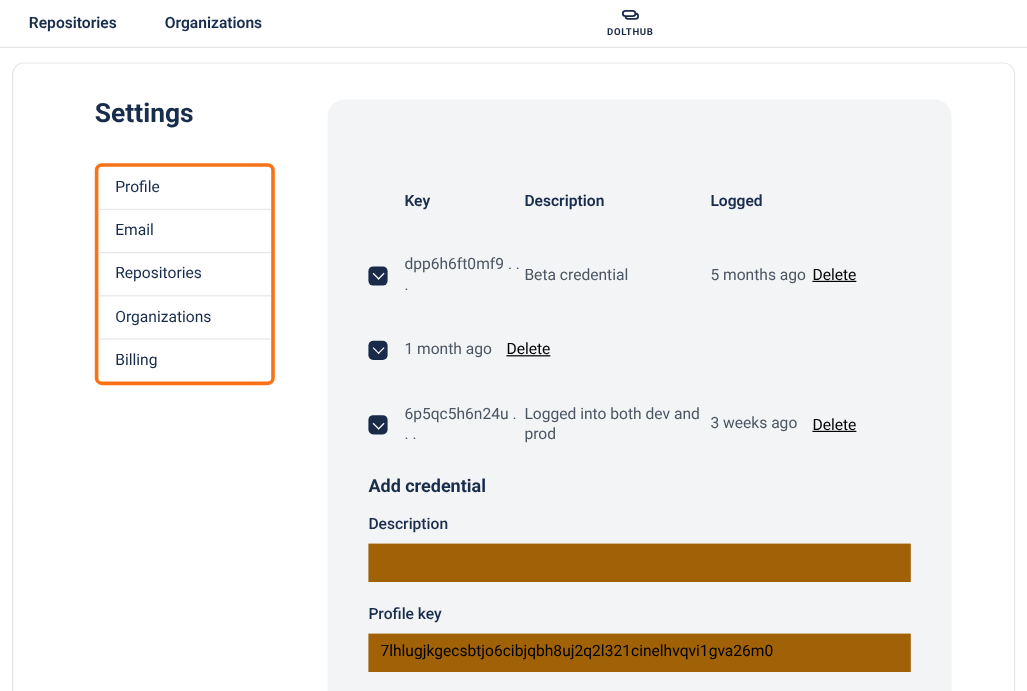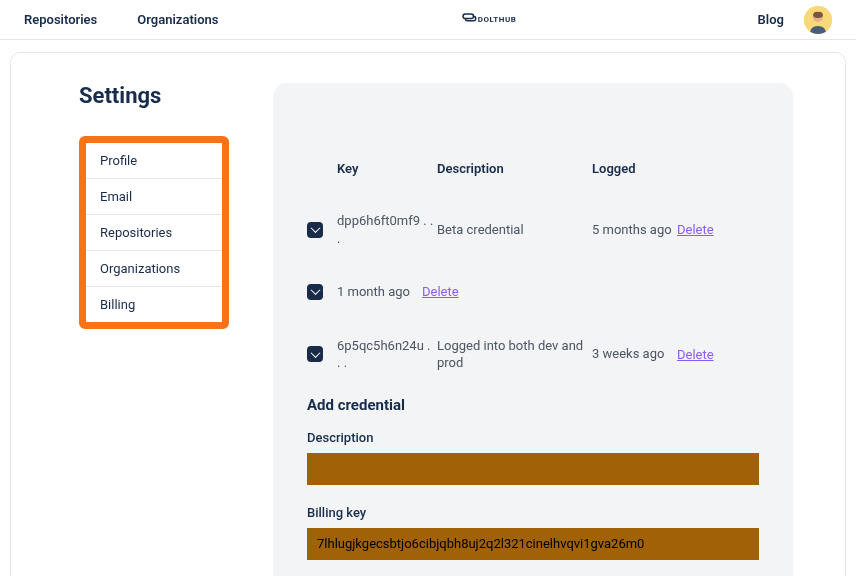--- a/index.html
+++ b/index.html
@@ -2,52 +2,52 @@
 <html><head>
 <meta charset="utf-8">
 <style>
 * { margin: 0; padding: 0; box-sizing: border-box; }
 body { font-family: -apple-system, BlinkMacSystemFont, "Segoe UI", Roboto, sans-serif; background: #fff; color: #182c4c; width: 856px; height: 576px; overflow: hidden; }
 
 .topnav { display: flex; align-items: center; height: 40px; border-bottom: 1px solid #e5e7eb; padding: 0 24px; }
 .topnav-left { display: flex; gap: 40px; font-size: 13px; font-weight: 600; }
 .topnav-link { cursor: pointer; }
 .topnav-center { flex: 1; display: flex; justify-content: center; }
-.logo { display: flex; flex-direction: row; align-items: center; font-size: 8px; font-weight: 700; letter-spacing: 0.5px; color: #1a2b4a; }
+.logo { display: flex; flex-direction: column; align-items: center; font-size: 8px; font-weight: 700; letter-spacing: 0.5px; color: #1a2b4a; }
 .logo svg { width: 18px; height: 14px; }
 .topnav-right { display: flex; align-items: center; gap: 20px; font-size: 13px; font-weight: 600; }
 .avatar { width: 28px; height: 28px; border-radius: 50%; background: #f8d878; display: flex; align-items: center; justify-content: center; overflow: hidden; }
 .avatar svg { width: 100%; height: 100%; }
 
 .page { padding: 12px 10px 0; }
 .card { border: 1px solid #e5e7eb; border-radius: 10px; padding: 30px 0 0 68px; min-height: 520px; display: flex; gap: 30px; }
 .left-col { width: 150px; flex-shrink: 0; }
 .settings-title { font-size: 22px; font-weight: 700; color: #182c4c; margin-bottom: 28px; }
-.sidebar { border: 7px solid #f97316; border-radius: 6px; overflow: hidden; }
+.sidebar { border: 3px solid #f97316; border-radius: 6px; overflow: hidden; }
 .sidebar-item { padding: 10px 14px; font-size: 13px; color: #182c4c; border-bottom: 1px solid #e5e7eb; cursor: pointer; }
 .sidebar-item:last-child { border-bottom: none; }
 
 .right-col { flex: 1; padding-right: 40px; }
 .panel { background: #f3f4f6; border-radius: 14px; padding: 30px 34px 40px; max-width: 520px; margin-left: 14px; }
 
 .cred-table { width: 100%; }
 .cred-header { display: flex; font-size: 13px; font-weight: 600; color: #182c4c; margin-bottom: 14px; padding-left: 30px; margin-top: 48px; }
 .col-key { width: 100px; flex-shrink: 0; }
 .col-desc { width: 155px; flex-shrink: 0; }
 .col-created { width: 85px; flex-shrink: 0; }
 .col-del { width: 60px; flex-shrink: 0; }
 
 .cred-row { display: flex; align-items: center; font-size: 13px; color: #4b5563; margin-bottom: 16px; margin-top: 36px; }
 .cred-icon { width: 30px; display: flex; align-items: center; flex-shrink: 0; }
 .cred-icon-box { width: 16px; height: 16px; background: #1a2b4a; border-radius: 4px; display: flex; align-items: center; justify-content: center; }
 .cred-icon-box::after { content: ""; width: 6px; height: 6px; border: 1.5px solid #fff; border-top: none; border-right: none; transform: rotate(-45deg) translate(1px, -1px); }
 .cred-key { width: 100px; flex-shrink: 0; word-break: break-all; line-height: 1.35; }
 .cred-desc { width: 155px; flex-shrink: 0; line-height: 1.35; }
 .cred-created { width: 85px; flex-shrink: 0; line-height: 1.35; }
-.cred-del { width: 60px; flex-shrink: 0; text-decoration: underline; color: #8b5cf6; cursor: pointer; }
+.cred-del { width: 60px; flex-shrink: 0; text-decoration: underline; color: #000000; cursor: pointer; }
 
 .add-heading { font-size: 15px; font-weight: 700; color: #182c4c; margin: 24px 0 16px; }
 .field-label { font-size: 13px; font-weight: 500; color: #182c4c; margin-bottom: 8px; }
 .text-input { width: 100%; height: 32px; border: none; background: #a16207; font-size: 13px; padding: 0 10px; margin-bottom: 20px; font-family: inherit; }
 .text-input.pk { font-size: 13px; }
 
 .btn-row { display: flex; gap: 8px; margin-top: 8px; }
 .btn { height: 26px; padding: 0 22px; border-radius: 4px; font-size: 12px; font-weight: 600; border: none; cursor: pointer; }
 .btn-create { background: #4c1d95; color: #fff; }
 .btn-cancel { background: #3b82f6; color: #fff; }
@@ -59,31 +59,20 @@
   <div class="topnav-left">
     <span class="topnav-link">Repositories</span>
     <span class="topnav-link">Organizations</span>
   </div>
   <div class="topnav-center">
     <div class="logo">
       <svg viewBox="0 0 24 18">
           <path d="M4 4 Q4 1 7 1 L15 1 Q18 1 18 4 Q18 7 15 7 L7 7 Q4 7 4 4 M7 7 Q7 10 10 10 L18 10 Q21 10 21 7 Q21 4 18 4" fill="none" stroke="#1a2b4a" stroke-width="2"></path>
         </svg>
       <span>DOLTHUB</span>
-    </div>
-  </div>
-  <div class="topnav-right">
-    <span class="topnav-link">Blog</span>
-    <div class="avatar">
-      <svg viewBox="0 0 28 28">
-          <circle cx="14" cy="14" r="14" fill="#f8d878"></circle>
-          <circle cx="14" cy="11" r="5" fill="#e8b088"></circle>
-          <path d="M14 6 Q10 5 9 9 Q9 12 14 12 Q19 12 19 9 Q18 5 14 6" fill="#7a5540"></path>
-          <path d="M6 28 Q6 20 14 20 Q22 20 22 28" fill="#4a5e7a"></path>
-        </svg>
     </div>
   </div>
 </div>
 
 <div class="page">
   <div class="card">
     <div class="left-col">
       <h1 class="settings-title">Settings</h1>
       <div class="sidebar">
         <div class="sidebar-item">Profile</div>
@@ -131,21 +120,21 @@
             <div class="cred-created">3 weeks ago</div>
             <div class="cred-del">Delete</div>
           </div>
         </div>
 
         <div class="add-heading">Add credential</div>
 
         <div class="field-label">Description</div>
         <input class="text-input" type="text" value="" style="">
 
-        <div class="field-label">Billing key</div>
+        <div class="field-label">Profile key</div>
         <input class="text-input pk" type="text" value="7lhlugjkgecsbtjo6cibjqbh8uj2q2l321cinelhvqvi1gva26m0" style="">
 
         <div class="btn-row">
           <button class="btn btn-create">Create</button>
           <button class="btn btn-cancel">Cancel</button>
         </div>
       </div>
     </div>
   </div>
 </div>

